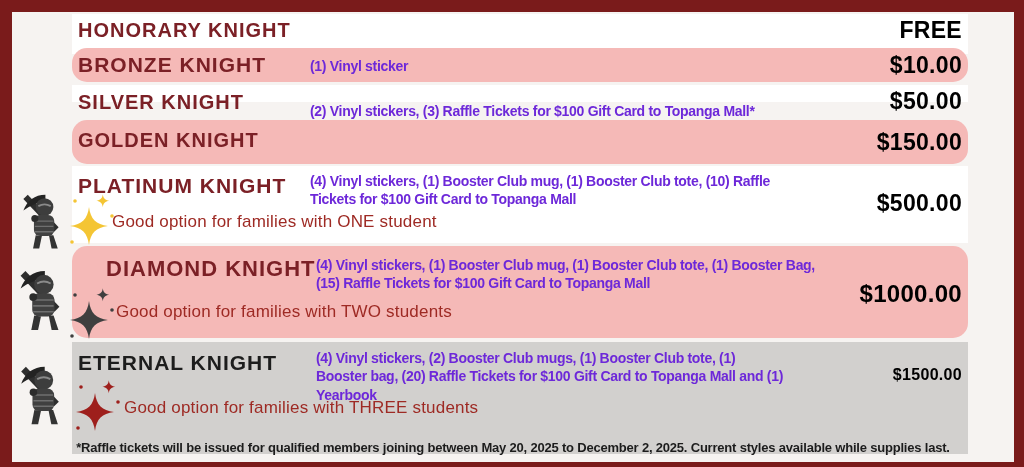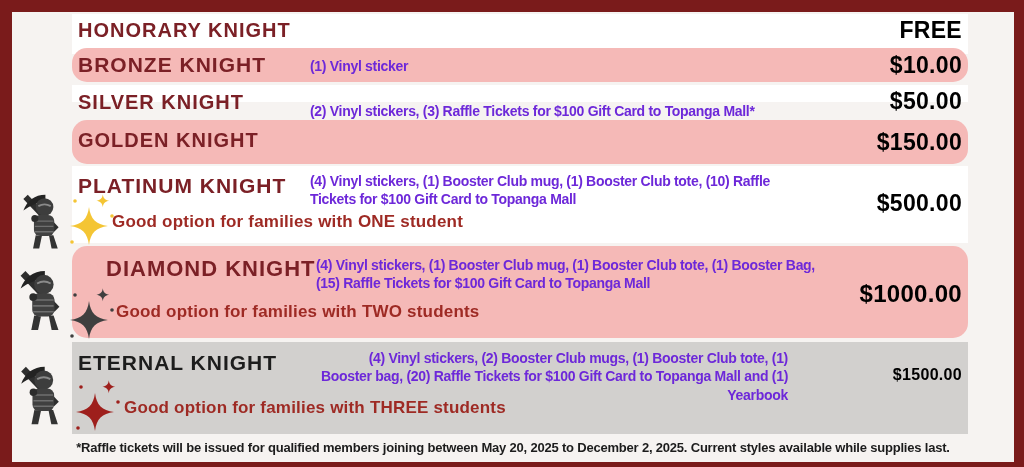--- a/index.html
+++ b/index.html
@@ -31,21 +31,21 @@
     font-size:14px;line-height:1.32;letter-spacing:-0.3px;
   }
   .tier-price{
     position:absolute;right:6px;
     font-weight:bold;color:#000000;
     font-size:23px;letter-spacing:0.3px;
     white-space:nowrap;
   }
   .tier-note{
     position:absolute;
-    font-weight:bold;color:#9e2a24;
+    font-weight:normal;color:#9e2a24;
     font-size:17px;letter-spacing:0.2px;
     white-space:nowrap;
   }
   .sparkle{position:absolute;display:block;}
   .sparkle svg{display:block;}
   .knight{position:absolute;display:block;}
 
   
   #row-honorary{top:2px;height:40px;}
   #row-honorary .tier-name{top:5px;}
@@ -73,21 +73,21 @@
   #row-platinum .tier-note{left:40px;top:46px;}
   #row-platinum .sparkle{left:-6px;top:28px;}
   
   #row-diamond{top:234px;height:92px;}
   #row-diamond .tier-name{top:10px;font-size:22px;margin-left:28px;}
   #row-diamond .tier-desc{top:10px;left:244px;width:505px;}
   #row-diamond .tier-price{top:34px;font-size:24px;}
   #row-diamond .tier-note{left:44px;top:56px;}
   #row-diamond .sparkle{left:-6px;top:42px;}
   
-  #row-eternal{top:330px;height:92px;text-align:right;}
+  #row-eternal{top:330px;height:112px;}
   #row-eternal .tier-name{top:9px;font-size:21px;color:#1d1d1d;}
   #row-eternal .tier-desc{top:7px;left:244px;width:472px;}
   #row-eternal .tier-price{top:24px;font-size:16px;}
   #row-eternal .tier-note{left:52px;top:56px;}
   #row-eternal .sparkle{left:0px;top:38px;}
 
   #knight-platinum{left:4px;top:180px;}
   #knight-diamond{left:2px;top:256px;}
   #knight-eternal{left:2px;top:352px;}
 

